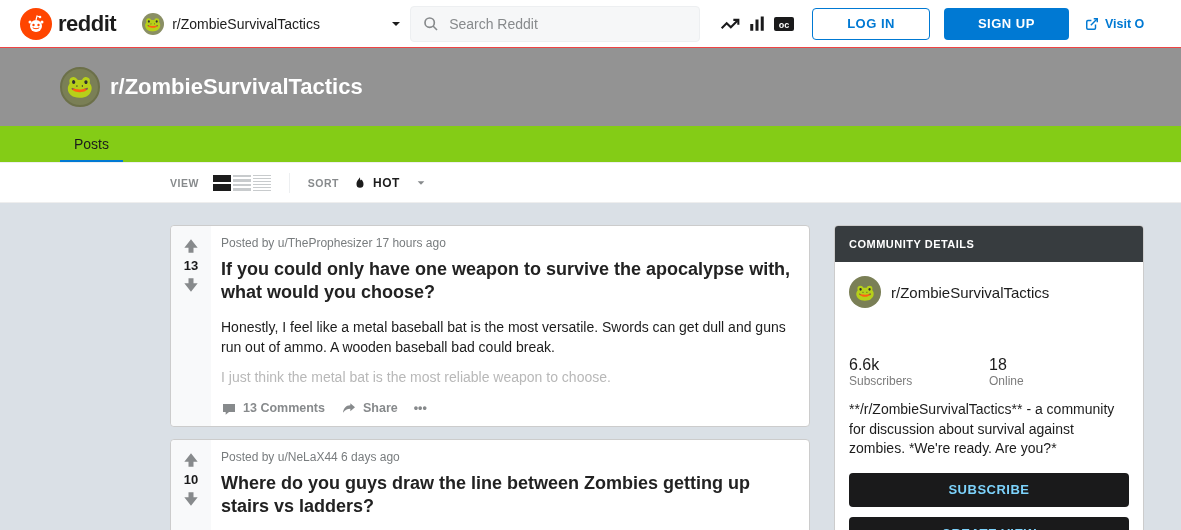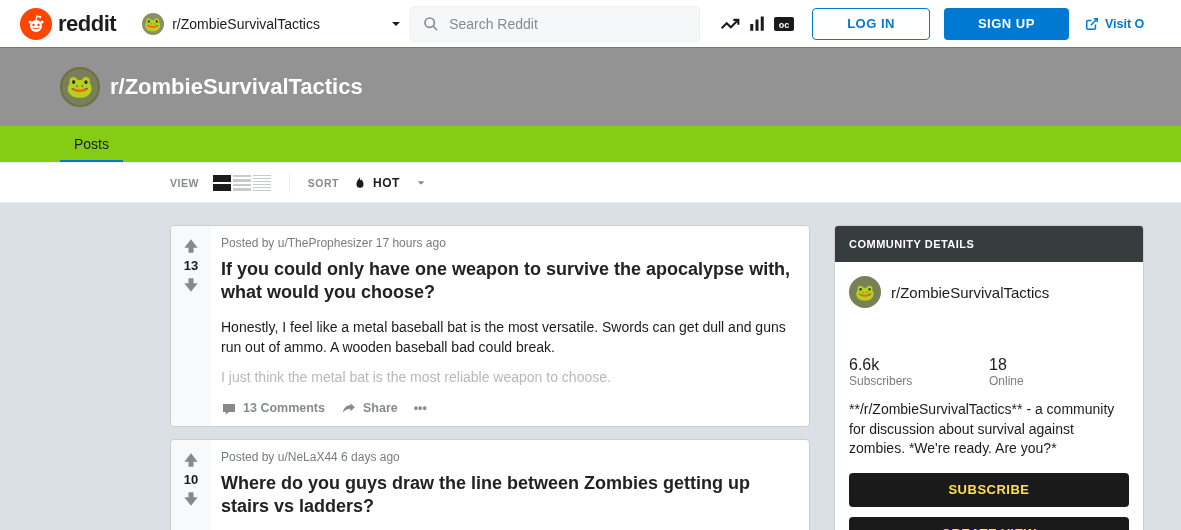--- a/index.html
+++ b/index.html
@@ -68,21 +68,21 @@
 .card-head { background:#373c3f; color:#fff; font-size:11px; font-weight:700; letter-spacing:0.5px; padding:12px 14px; }
 .card-body { padding:14px; }
 .c-row { display:flex; align-items:center; gap:10px; margin-bottom:14px; }
 .c-avatar { width:32px; height:32px; border-radius:50%; background:#7a7f56; display:flex; align-items:center; justify-content:center; }
 .c-name { font-size:15px; font-weight:500; color:#1c1c1c; }
 .c-stats { display:flex; margin-bottom:12px;margin-top:48px; }
 .c-stat { flex:1; }
 .c-stat .num { font-size:16px; font-weight:500; color:#1c1c1c; }
 .c-stat .lbl { font-size:12px; color:#7c7c7c; }
 .c-desc { font-size:14px; color:#1c1c1c; line-height:1.4; margin-bottom:14px; }
-.btn-dark { background:#1a1a1b; color:#fde047; border:none; width:100%; height:34px; border-radius:4px; font-weight:700; font-size:13px; letter-spacing:0.5px; margin-bottom:10px; cursor:pointer; }
+.btn-dark { background:#1a1a1b; color:#7dd3fc; border:none; width:100%; height:34px; border-radius:4px; font-weight:700; font-size:13px; letter-spacing:0.5px; margin-bottom:10px; cursor:pointer; }
 svg { display:block; }
 </style>
 </head>
 <body>
 
 <div class="hdr">
   <div class="logo-wrap">
     <div class="logo-circle">
       <svg viewBox="0 0 20 20">
           <circle cx="10" cy="12" r="6" fill="#fff"></circle>

